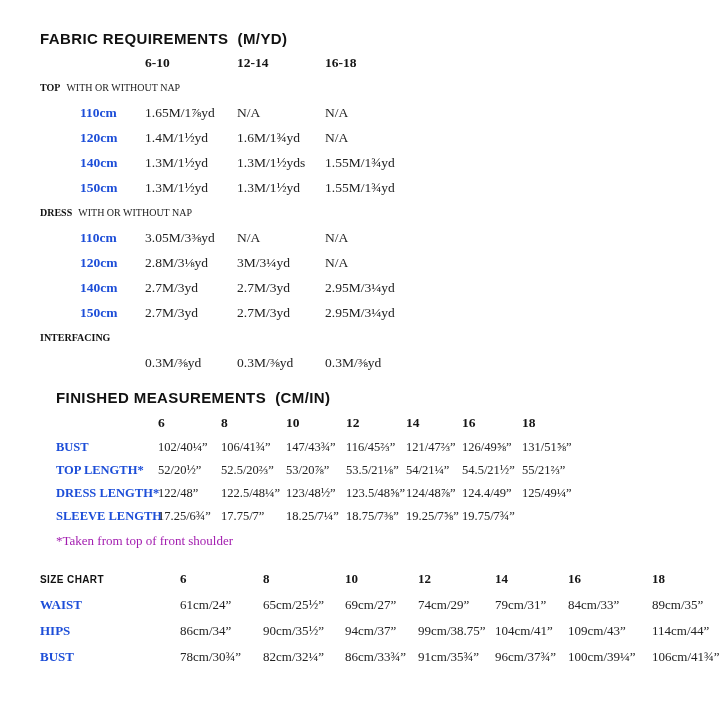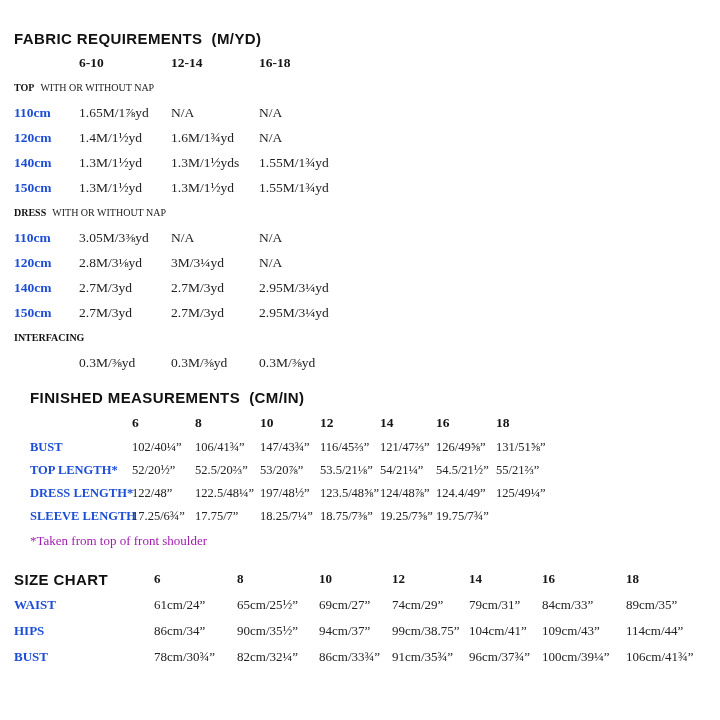--- a/index.html
+++ b/index.html
@@ -1,38 +1,38 @@
 <!DOCTYPE html>
 <html><head>
 <meta charset="utf-8">
 <style>
   html,body{margin:0;padding:0;background:#ffffff;}
   .page{position:relative;width:720px;height:720px;background:#ffffff;color:#222;
         font-family:"Liberation Serif","DejaVu Serif",serif;overflow:hidden;}
-  .sec{position:absolute;left:14px;right:10px;}
+  .sec{position:absolute;left:40px;right:10px;}
   #sec-fabric{top:26px;}
   #sec-finished{top:384px;margin-left:16px;}
   #sec-size{top:566px;}
   .sec-title{margin:0;font-family:"Liberation Sans","DejaVu Sans",sans-serif;
              font-weight:bold;font-size:15px;letter-spacing:0.4px;color:#111;
              white-space:pre;height:24px;display:flex;align-items:center;}
   #sec-finished .sec-title{height:26px;}
   .row{display:grid;align-items:center;white-space:nowrap;}
-  .fr-row{grid-template-columns:65px 92px 88px 1fr;height:25px;font-size:13.5px;}
+  .fr-row{grid-template-columns:65px 92px 88px 1fr;height:25px;font-size:13.5px;margin-left:40px;}
   .fm-row{grid-template-columns:102px 63px 65px 60px 60px 56px 60px 1fr;height:23px;font-size:12.5px;}
   .fm-head{height:26px;font-size:13.5px;}
   .sc-row{grid-template-columns:140px 83px 82px 73px 77px 73px 84px 1fr;height:26px;font-size:13px;}
   .lbl{font-weight:bold;color:#1d4ed8;}
   .colhead{font-weight:bold;color:#151515;}
   .group{height:25px;display:flex;align-items:center;font-size:10px;color:#222;}
   .group .b{font-weight:bold;color:#111;margin-right:6px;}
   .cell{overflow:visible;}
   .foot{height:26px;display:flex;align-items:center;font-size:13px;color:#a21caf;}
   .sc-title{font-family:"Liberation Sans","DejaVu Sans",sans-serif;font-weight:bold;
-            font-size:15px;letter-spacing:0.4px;color:#111;}
+            font-size:10px;letter-spacing:0.4px;color:#111;}
 </style>
 </head>
 <body>
 
 <div class="page">
 
   <section class="sec" id="sec-fabric">
     <h2 class="sec-title">FABRIC REQUIREMENTS  (M/YD)</h2>
     <div id="fabric-table">
         <div class="row fr-row">
@@ -139,21 +139,21 @@
           <div class="cell">53/20⅞”</div>
           <div class="cell">53.5/21⅛”</div>
           <div class="cell">54/21¼”</div>
           <div class="cell">54.5/21½”</div>
           <div class="cell">55/21⅔”</div>
         </div>
         <div class="row fm-row">
           <div class="cell lbl">DRESS LENGTH*</div>
           <div class="cell">122/48”</div>
           <div class="cell">122.5/48¼”</div>
-          <div class="cell">197/48½”</div>
+          <div class="cell">123/48½”</div>
           <div class="cell">123.5/48⅝”</div>
           <div class="cell">124/48⅞”</div>
           <div class="cell">124.4/49”</div>
           <div class="cell">125/49¼”</div>
         </div>
         <div class="row fm-row">
           <div class="cell lbl">SLEEVE LENGTH</div>
           <div class="cell">17.25/6¾”</div>
           <div class="cell">17.75/7”</div>
           <div class="cell">18.25/7¼”</div>

